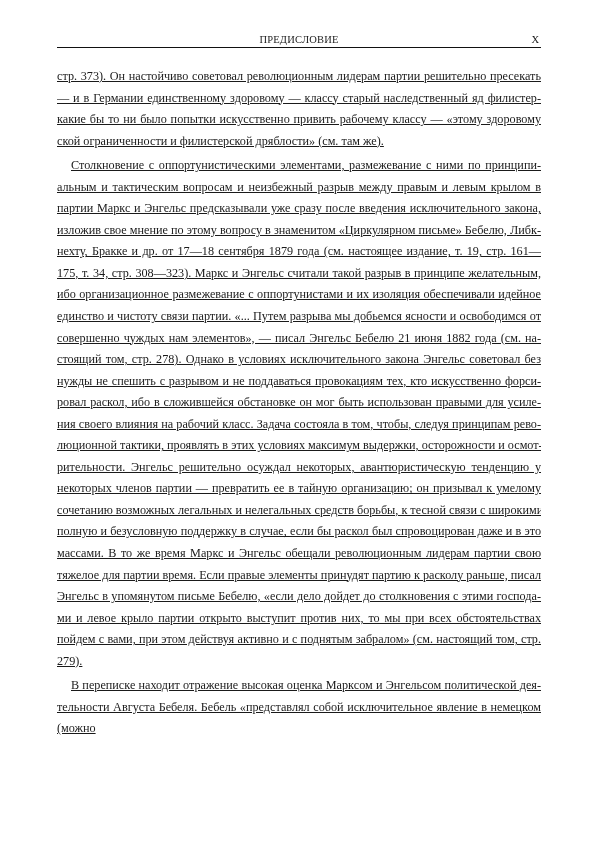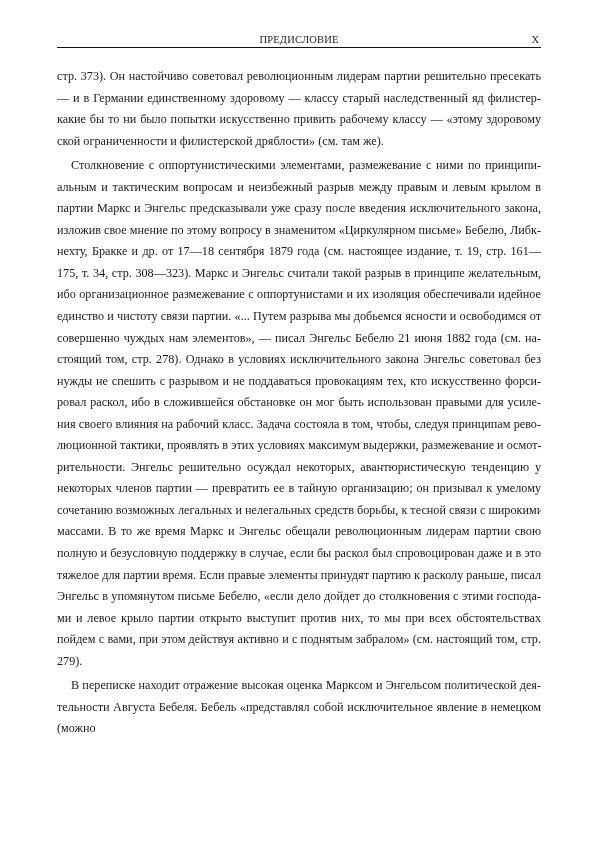--- a/index.html
+++ b/index.html
@@ -36,20 +36,21 @@
       position: absolute;
       right: 2px;
       top: 0;
     }
     .body-text {
       position: absolute;
       left: 57px;
       top: 66px;
       width: 484px;
       font-size: 12.2px;
+      text-decoration: underline;
     }
     .line {
       display: block;
       height: 21.55px;
       line-height: 21.55px;
       white-space: nowrap;
       text-align: justify;
       text-align-last: justify;
       overflow: hidden;
     }
@@ -88,26 +89,26 @@
     <span class="line">изложив свое мнение по этому вопросу в знаменитом «Циркулярном письме» Бебелю, Либк-</span>
     <span class="line">нехту, Бракке и др. от 17—18 сентября 1879 года (см. настоящее издание, т. 19, стр. 161—</span>
     <span class="line">175, т. 34, стр. 308—323). Маркс и Энгельс считали такой разрыв в принципе желательным,</span>
     <span class="line">ибо организационное размежевание с оппортунистами и их изоляция обеспечивали идейное</span>
     <span class="line">единство и чистоту связи партии. «... Путем разрыва мы добьемся ясности и освободимся от</span>
     <span class="line">совершенно чуждых нам элементов», — писал Энгельс Бебелю 21 июня 1882 года (см. на-</span>
     <span class="line">стоящий том, стр. 278). Однако в условиях исключительного закона Энгельс советовал без</span>
     <span class="line">нужды не спешить с разрывом и не поддаваться провокациям тех, кто искусственно форси-</span>
     <span class="line">ровал раскол, ибо в сложившейся обстановке он мог быть использован правыми для усиле-</span>
     <span class="line">ния своего влияния на рабочий класс. Задача состояла в том, чтобы, следуя принципам рево-</span>
-    <span class="line">люционной тактики, проявлять в этих условиях максимум выдержки, размежевание и осмот-</span>
+    <span class="line">люционной тактики, проявлять в этих условиях максимум выдержки, осторожности и осмот-</span>
     <span class="line">рительности. Энгельс решительно осуждал некоторых, авантюристическую тенденцию у</span>
     <span class="line">некоторых членов партии — превратить ее в тайную организацию; он призывал к умелому</span>
     <span class="line">сочетанию возможных легальных и нелегальных средств борьбы, к тесной связи с широкими</span>
+    <span class="line">полную и безусловную поддержку в случае, если бы раскол был спровоцирован даже и в это</span>
     <span class="line">массами. В то же время Маркс и Энгельс обещали революционным лидерам партии свою</span>
-    <span class="line">полную и безусловную поддержку в случае, если бы раскол был спровоцирован даже и в это</span>
     <span class="line">тяжелое для партии время. Если правые элементы принудят партию к расколу раньше, писал</span>
     <span class="line">Энгельс в упомянутом письме Бебелю, «если дело дойдет до столкновения с этими господа-</span>
     <span class="line">ми и левое крыло партии открыто выступит против них, то мы при всех обстоятельствах</span>
     <span class="line">пойдем с вами, при этом действуя активно и с поднятым забралом» (см. настоящий том, стр.</span>
     <span class="line last">279).</span>
   </div>
   <div class="para-gap"></div>
 
   <div>
     <span class="line indent">В переписке находит отражение высокая оценка Марксом и Энгельсом политической дея-</span>

